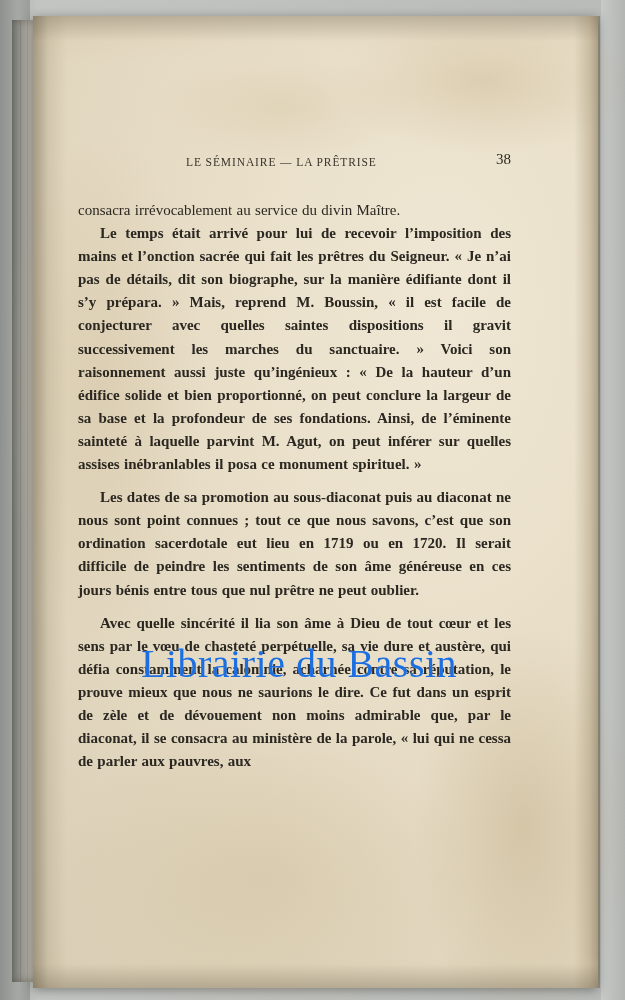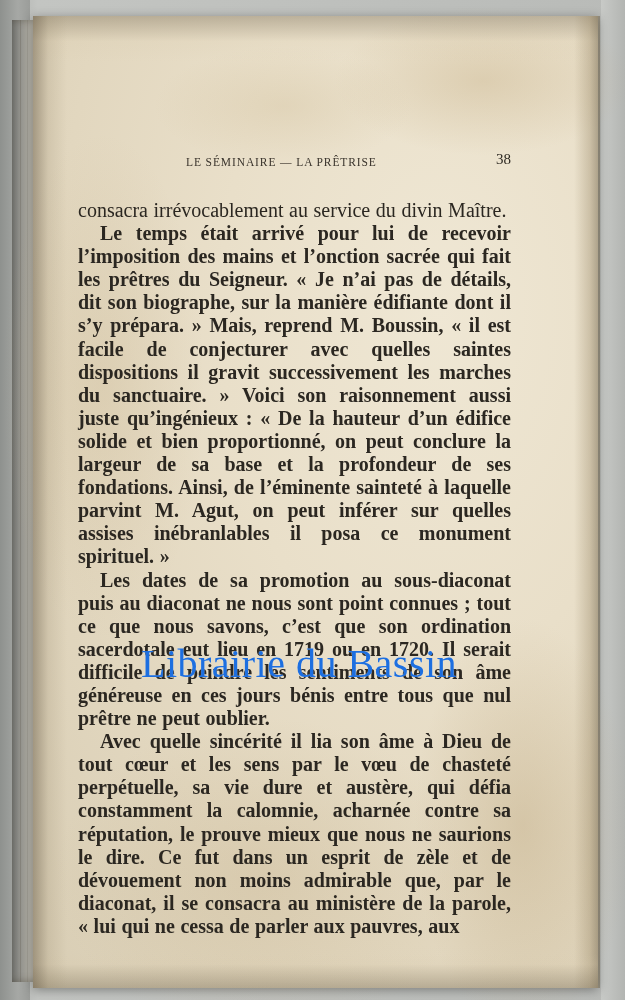--- a/index.html
+++ b/index.html
@@ -107,29 +107,29 @@
     white-space: nowrap;
   }
   .running-head .page-num {
     margin-left: auto;
     font-size: 15px;
     letter-spacing: 0;
     color: #2e2a23;
   }
   p.para {
     margin: 0;
-    font-size: 20px;
+    font-size: 15px;
     line-height: 23.1px;
     color: #2b2721;
     text-align: justify;
     text-justify: inter-word;
     word-spacing: 0.6px;
   }
   p.indent { text-indent: 22px; font-weight: bold; }
-  p.gap { }
+  p.gap { margin-top: 10px; }
 
   
   .watermark {
     position: absolute;
     left: 108px;
     top: 624px;
     font-family: "Liberation Serif", serif;
     font-size: 40px;
     color: #1d6fe0;
     letter-spacing: 0.5px;

